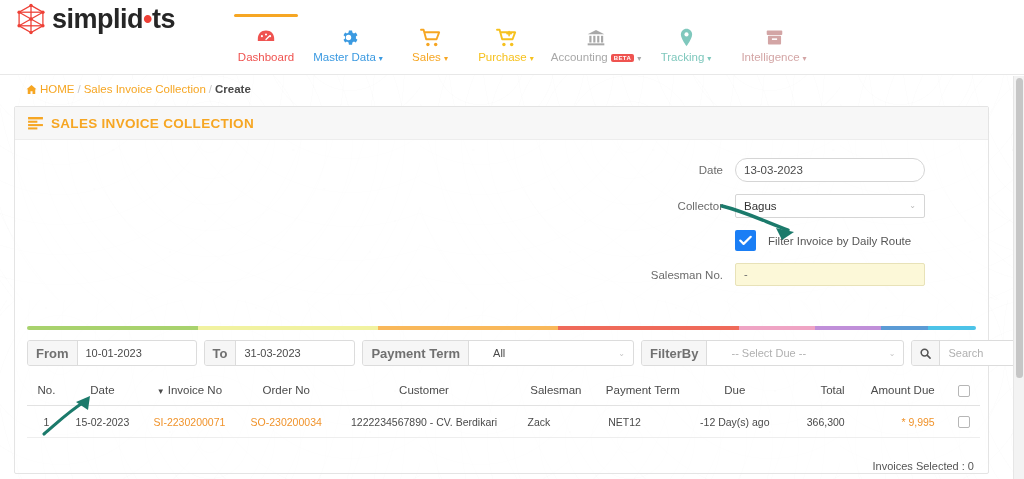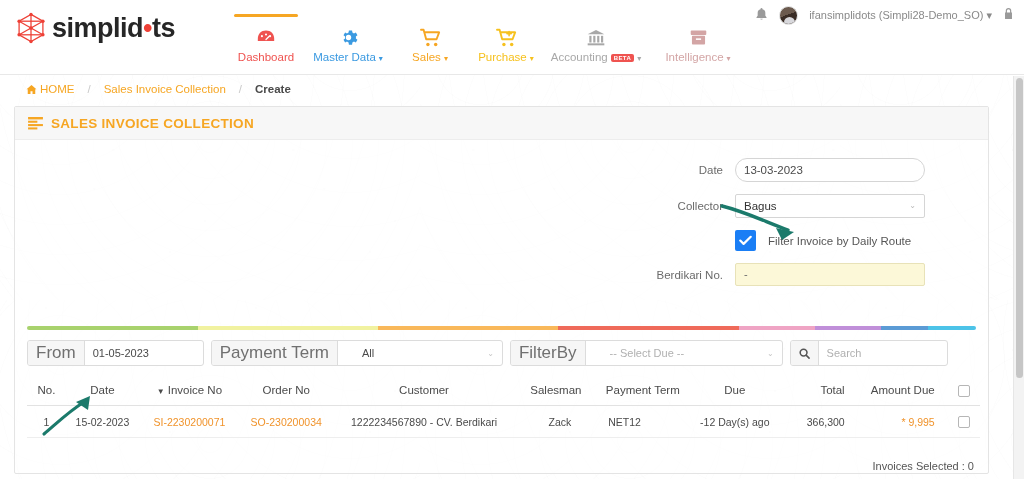--- a/index.html
+++ b/index.html
@@ -30,21 +30,21 @@
       repeating-radial-gradient(circle at 350px 40px, transparent 0 16px, rgba(0,0,0,0.016) 16px 17px, transparent 17px 34px);
     background-size: 420px 300px, 420px 300px, 420px 300px;
   }
   .page { position: relative; z-index: 2; width: 1024px; height: 479px; }
 
   
   .topbar {
     position: relative; height: 75px; background: #fff;
     border-bottom: 1px solid #e8e8e8;
   }
-  .logo-wrap { position: absolute; left: 14px; top: 11px; display: flex; align-items: center; gap: 4px; }
+  .logo-wrap { position: absolute; left: 14px; top: 2px; display: flex; align-items: center; gap: 4px; }
   .logo-mark { width: 34px; height: 34px; }
   .logo-text { font-size: 27px; font-weight: 700; color: #262626; letter-spacing: -0.5px; }
   .logo-text .dot { color: #ee4036; }
 
   .nav { position: absolute; left: 228px; top: 20px; display: flex; align-items: flex-end; }
   .nav-item {
     width: 76px; display: flex; flex-direction: column; align-items: center;
     padding-top: 6px; position: relative; cursor: pointer;
   }
   .nav-item.wide { width: 88px; }
@@ -71,21 +71,21 @@
   .avatar::after {
     content:""; position:absolute; left:4px; top:10px; width:11px; height:11px;
     border-radius: 50% 50% 0 0; background:#d8d8dc;
   }
   .username { font-size: 11px; color: #8a8a8a; }
   .lock { color: #9a9a9a; font-size: 12px; }
 
   
   .breadcrumb {
     position: relative; height: 28px; display: flex; align-items: center;
-    padding-left: 26px; font-size: 11.5px; gap: 13px;
+    padding-left: 26px; font-size: 11.5px; gap: 3px;
   }
   .bc-home { color: #f6a623; display: flex; align-items: center; gap: 3px; }
   .bc-sep { color: #c9c9c9; }
   .bc-link { color: #f6a623; }
   .bc-current { color: #4a4a4a; font-weight: 700; text-align: right; }
 
   
   .card {
     position: absolute; left: 14px; top: 106px; width: 975px; height: 368px;
     background: rgba(255,255,255,0.55);
@@ -131,21 +131,21 @@
 
   
   .color-bar { position: absolute; left: 12px; right: 12px; top: 186px; height: 4px; display: flex; border-radius: 2px; overflow: hidden; }
   .color-bar span { height: 100%; }
 
   
   .filter-row { position: absolute; left: 12px; top: 200px; display: flex; align-items: center; gap: 7px; }
   .grp { display: flex; align-items: stretch; height: 26px; border: 1px solid #dcdcdc; border-radius: 3px; overflow: hidden; background: #fff; }
   .grp .addon {
     background: #f6f6f6; border-right: 1px solid #dcdcdc; padding: 0 8px;
-    display: flex; align-items: center; font-size: 17px; color: #707070; white-space: nowrap;
+    display: flex; align-items: center; font-size: 13px; color: #707070; white-space: nowrap; font-weight: bold;
   }
   .grp .fld { padding: 0 8px; display: flex; align-items: center; font-size: 11px; color: #4a4a4a; white-space: nowrap; }
   .grp .fld.ph { color: #b0b0b0; }
   .grp .fld.sel2 { justify-content: space-between; margin-left: 16px; }
   .grp .fld .caret { color: #c5c5c5; font-size: 8px; margin-left: 14px; }
   .w-from { width: 118px; }
   .w-to   { width: 118px; }
   .w-pay  { width: 148px; }
   .w-fil  { width: 180px; }
   .w-srch { width: 128px; }
@@ -269,48 +269,42 @@
               <rect x="4" y="9" width="2.6" height="8"></rect>
               <rect x="8.7" y="9" width="2.6" height="8"></rect>
               <rect x="13.4" y="9" width="2.6" height="8"></rect>
               <rect x="18" y="9" width="2.6" height="8"></rect>
               <rect x="2" y="18" width="20" height="2.4"></rect>
             </svg>
         </span>
         <span class="nav-label" style="color:#a8a8a8"><span>Accounting</span><span class="beta-badge">BETA</span><span class="nav-caret">▾</span></span>
       </div>
 
+      <div class="nav-item">
+        <span class="nav-icon">
+          <svg width="15" height="19" viewBox="0 0 16 22" fill="#7fc8bd">
+              <path d="M8 1C4.4 1 1.5 3.9 1.5 7.5 1.5 12.4 8 21 8 21s6.5-8.6 6.5-13.5C14.5 3.9 11.6 1 8 1z"></path>
+              <circle cx="8" cy="7.4" r="2.4" fill="#fff"></circle>
+            </svg>
+        </span>
+        <span class="nav-label" style="color:#7fc8bd"><span>Tracking</span><span class="nav-caret">▾</span></span>
+      </div>
 
       <div class="nav-item wide" style="width:100px">
         <span class="nav-icon">
           <svg width="19" height="19" viewBox="0 0 22 22" fill="#d3a5a5">
               <rect x="2" y="3" width="18" height="5" rx="1"></rect>
               <rect x="3.4" y="9" width="15.2" height="10" rx="1"></rect>
               <rect x="8" y="12" width="6" height="1.8" fill="#fff"></rect>
             </svg>
         </span>
         <span class="nav-label" style="color:#d3a5a5"><span>Intelligence</span><span class="nav-caret">▾</span></span>
       </div>
     </div>
 
-    <div class="topright">
-      <span class="bell">
-        <svg width="13" height="14" viewBox="0 0 14 16" fill="#9a9a9a">
-            <path d="M7 1a1.1 1.1 0 011.1 1.1v.5A4.4 4.4 0 0111.4 7v3l1.3 1.8v.7H1.3v-.7L2.6 10V7a4.4 4.4 0 013.3-4.4v-.5A1.1 1.1 0 017 1z"></path>
-            <path d="M5.6 13.3a1.5 1.5 0 002.8 0z"></path>
-          </svg>
-      </span>
-      <span class="avatar"></span>
-      <span class="username"><span>ifansimplidots (Simpli28-Demo_SO)</span> <span>▾</span></span>
-      <span class="lock">
-        <svg width="11" height="13" viewBox="0 0 12 14" fill="#9a9a9a">
-            <path d="M6 1a3 3 0 00-3 3v2H2.2v7h7.6V6H9V4a3 3 0 00-3-3zm0 1.4A1.7 1.7 0 017.7 4.1V6H4.3V4.1A1.7 1.7 0 016 2.4z"></path>
-          </svg>
-      </span>
-    </div>
   </div>
 
   <div class="breadcrumb">
     <span class="bc-home">
       <svg width="11" height="11" viewBox="0 0 12 12" fill="#f6a623">
           <path d="M6 1L0.6 5.6h1.3V11h3V7.8h2.2V11h3V5.6h1.3z"></path>
         </svg>
       <span>HOME</span>
     </span>
     <span class="bc-sep">/</span>
@@ -352,43 +346,47 @@
           <div style="width:196px"></div>
           <span class="checkbox-blue">
             <svg width="13" height="11" viewBox="0 0 14 12">
                 <path d="M1.3 6.1l3.6 3.6L12.7 2" stroke="#fff" stroke-width="2.4" fill="none" stroke-linecap="round" stroke-linejoin="round"></path>
               </svg>
           </span>
           <span class="check-label">Filter Invoice by Daily Route</span>
         </div>
 
         <div class="form-row">
-          <div class="form-label">Berdikari No.</div>
+          <div class="form-label">Salesman No.</div>
           <div class="ref-input">-</div>
         </div>
       </div>
 
       <div class="color-bar">
         <span style="width:18%;background:#a8d26d"></span>
         <span style="width:19%;background:#f1f2a0"></span>
         <span style="width:19%;background:#f9b85a"></span>
         <span style="width:19%;background:#ef6a5a"></span>
         <span style="width:8%;background:#efa4c4"></span>
         <span style="width:7%;background:#c08fd9"></span>
         <span style="width:5%;background:#5b9bd5"></span>
         <span style="width:5%;background:#4cc3e8"></span>
       </div>
 
       <div class="filter-row">
 
         <div class="grp">
           <div class="addon">From</div>
-          <div class="fld w-from">01-05-2023</div>
-        </div>
-
+          <div class="fld w-from">10-01-2023</div>
+        </div>
+
+        <div class="grp">
+          <div class="addon">To</div>
+          <div class="fld w-to">31-03-2023</div>
+        </div>
 
         <div class="grp">
           <div class="addon">Payment Term</div>
           <div class="fld w-pay sel2">
             <span>All</span>
             <span class="caret">⌄</span>
           </div>
         </div>
 
         <div class="grp">
@@ -427,21 +425,21 @@
               <th style="width:34px"><span class="cb"></span></th>
             </tr>
           </thead>
           <tbody>
             <tr>
               <td>1</td>
               <td>15-02-2023</td>
               <td class="c-link">SI-2230200071</td>
               <td class="c-link">SO-230200034</td>
               <td>1222234567890 - CV. Berdikari</td>
-              <td style="text-align:center;padding-left:12px">Zack</td>
+              <td style="text-align:left;padding-left:12px">Zack</td>
               <td style="text-align:left;padding-left:12px">NET12</td>
               <td>-12 Day(s) ago</td>
               <td class="t-right">366,300</td>
               <td class="t-right c-due">* 9,995</td>
               <td><span class="cb"></span></td>
             </tr>
           </tbody>
         </table>
       </div>
 

